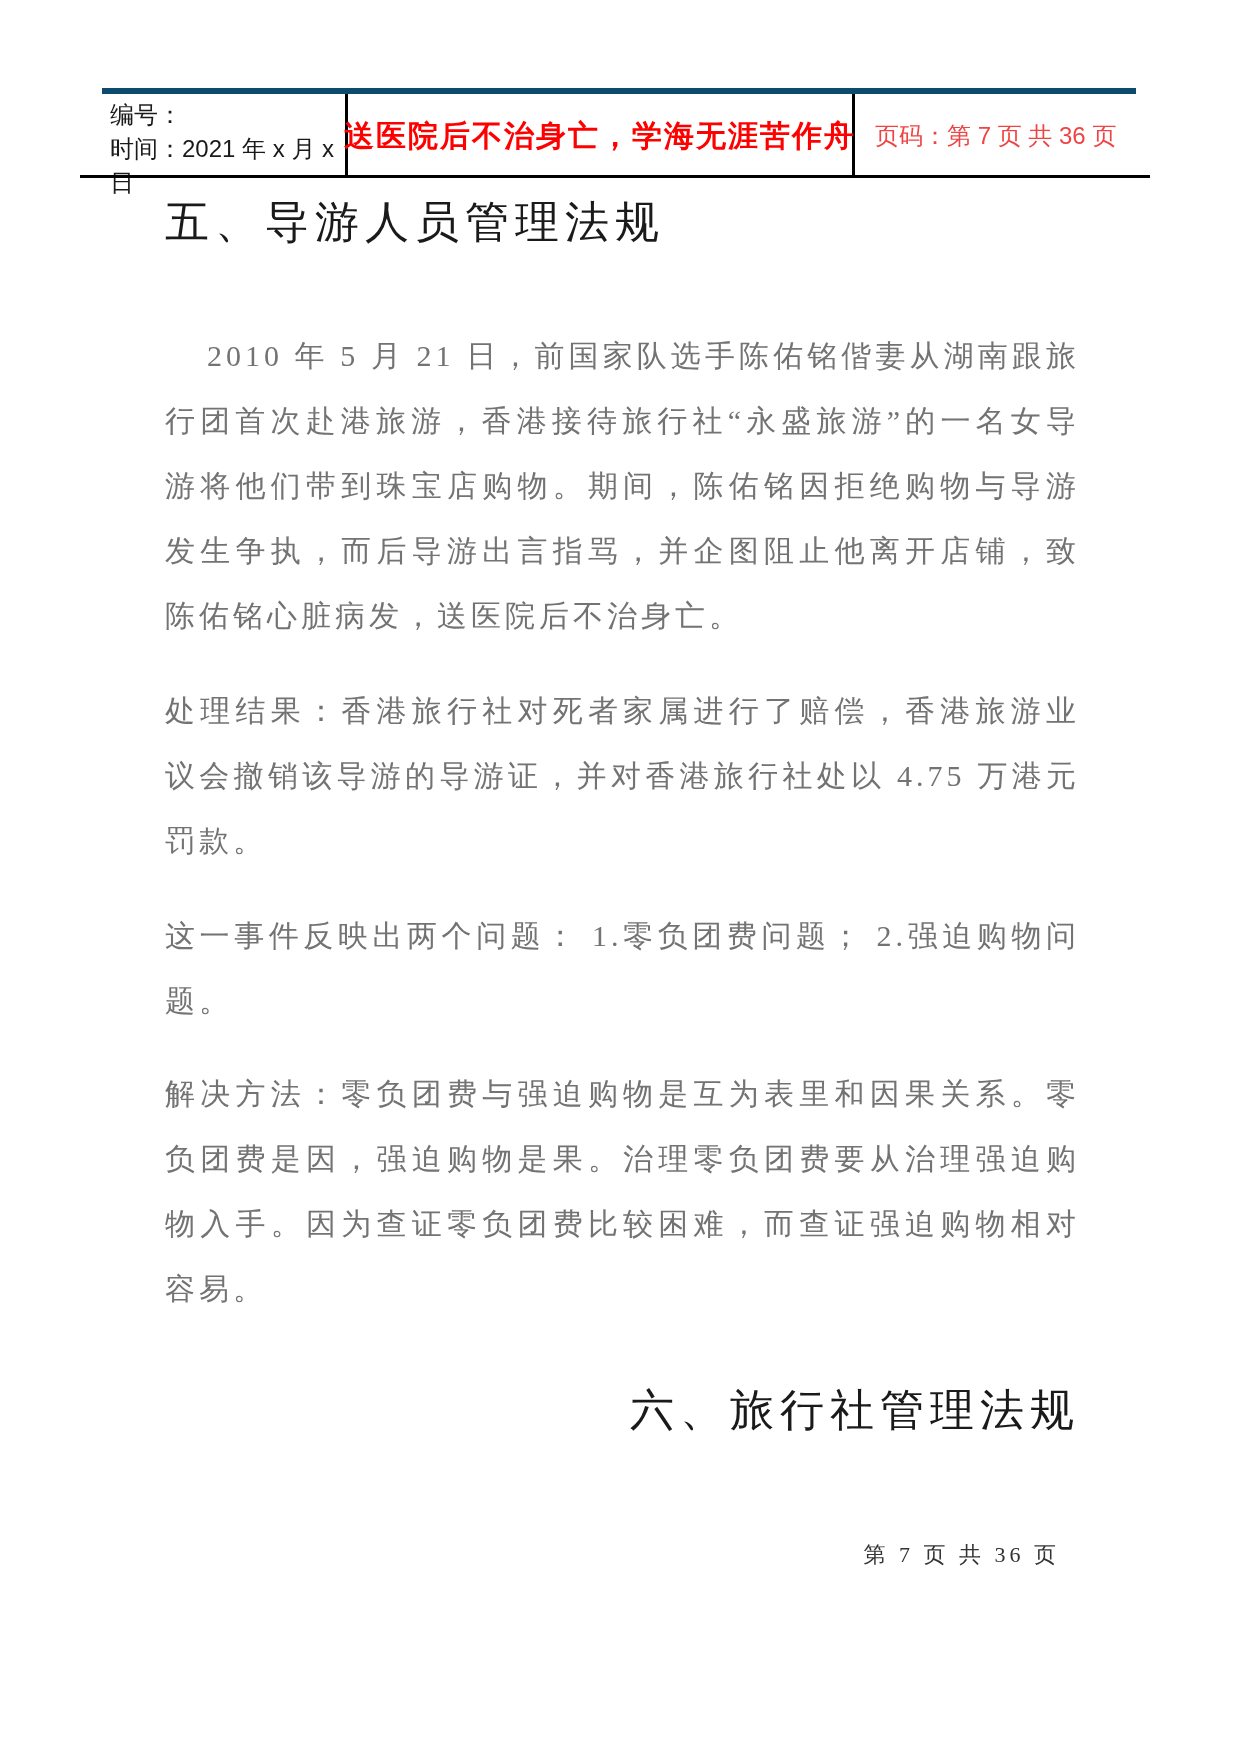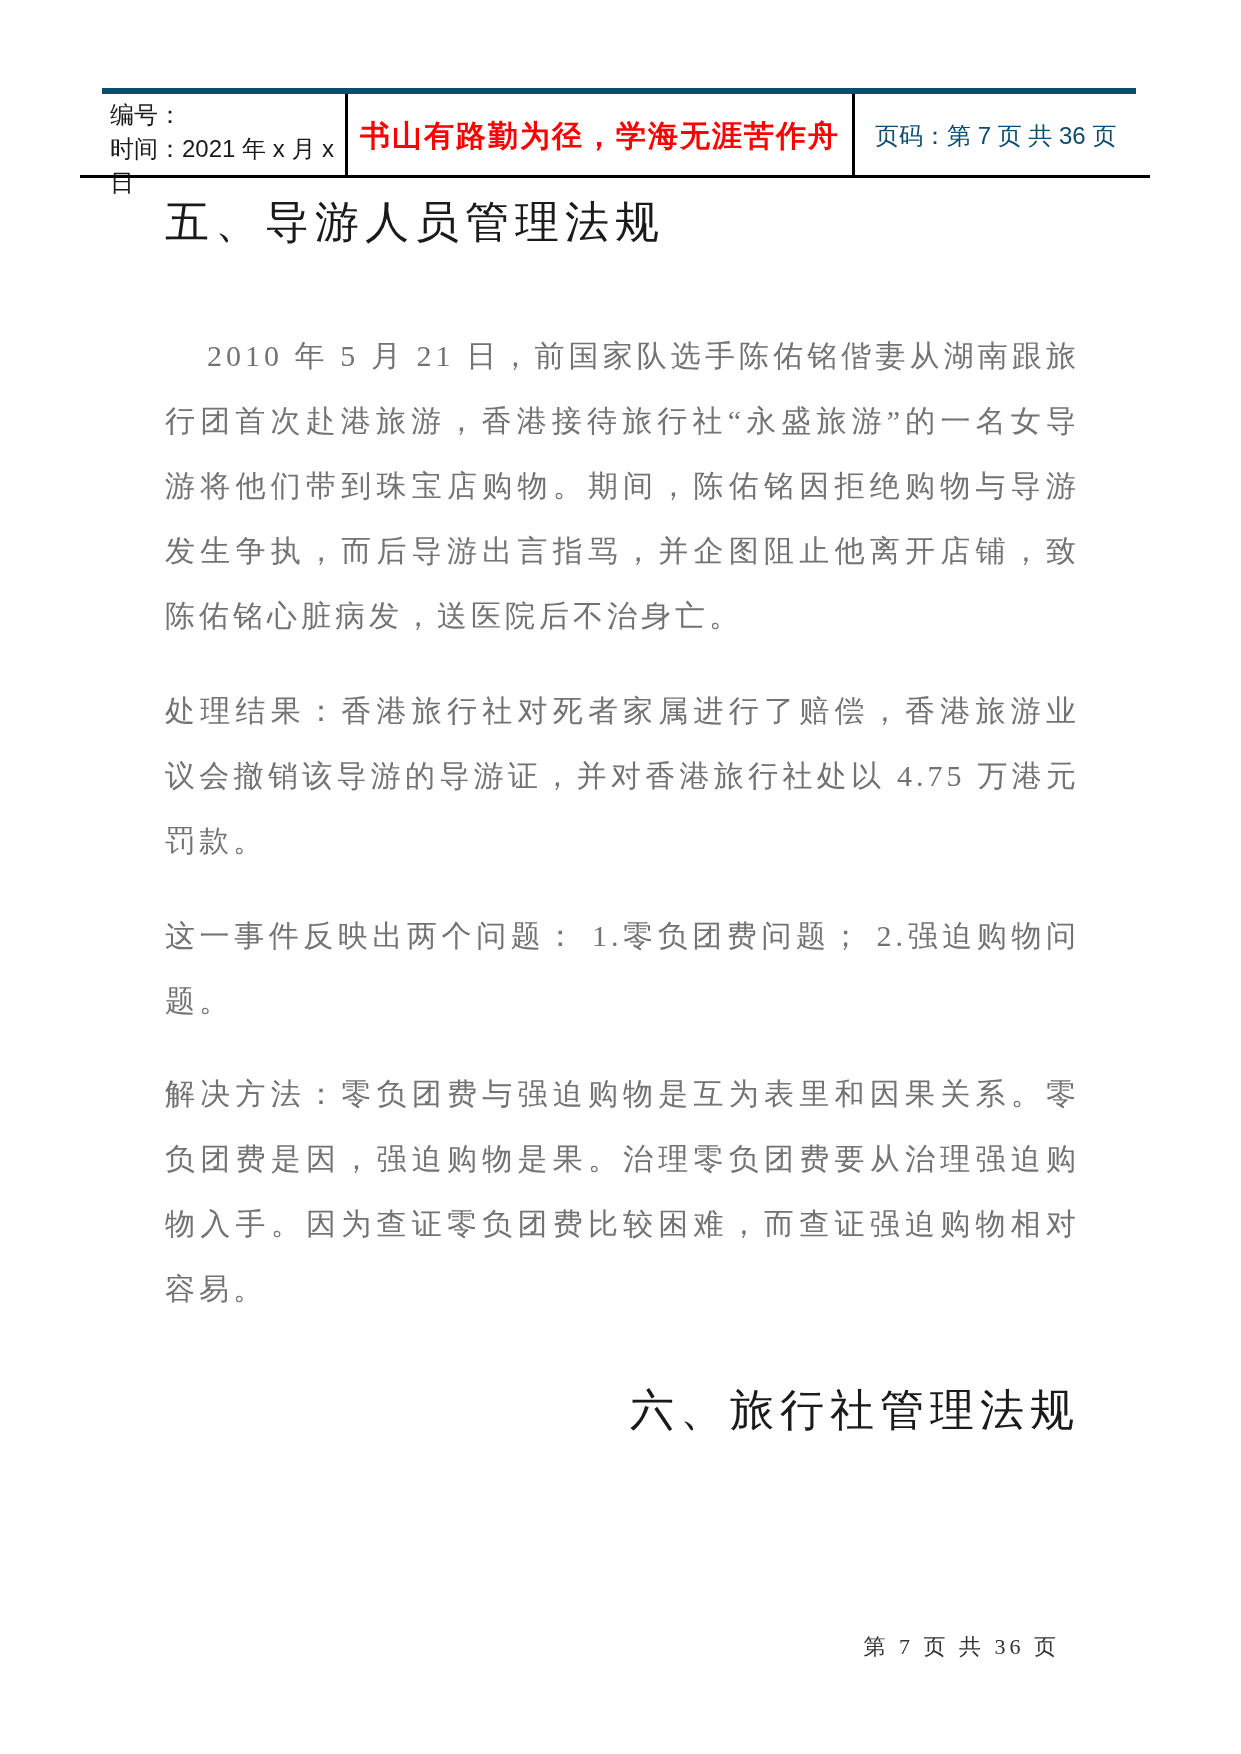--- a/index.html
+++ b/index.html
@@ -41,21 +41,21 @@
     font-size:30px;
     letter-spacing:2px;
     white-space:nowrap;
   }
   .header-cell.c3 {
     flex:1;
     display:flex; align-items:center;
     padding-left:20px;
     font-family:"Liberation Sans", sans-serif;
     font-size:24px;
-    color:#0c4a6e;
+    color:#ef4444;
     white-space:nowrap;
   }
   .header-rule {
     position:absolute; top:175px; left:80px;
     width:1070px; height:3px; background:#000;
   }
 
   
   .content {
     position:absolute; left:165px; top:197px; width:915px;
@@ -77,40 +77,40 @@
     text-justify:inter-character;
     color:#737373;
     margin:0 0 30px 0;
   }
   .para.first-indent { text-indent:42px; }
   .para.p3 { margin-bottom:28px; }
   .para.last-of-section { margin-bottom:0; }
 
   
   .footer {
-    position:absolute; top:1632px; left:0; right:181px;
+    position:absolute; top:1540px; left:0; right:181px;
     text-align:right;
     font-size:22px;
     letter-spacing:4px;
     color:#333;
     font-family:"Liberation Serif", serif;
   }
 </style>
 </head>
 <body>
 
 <div class="page">
 
   <div class="header-table">
     <div class="header-cell c1">
       <div>编号：</div>
       <div>时间：2021 年 x 月 x 日</div>
     </div>
     <div class="header-cell c2">
-      <span class="motto" style="color: rgb(255, 0, 0);">书山有路勤为径，学海无涯苦作舟</span>
+      <span class="motto" style="color: rgb(255, 0, 0);">送医院后不治身亡，学海无涯苦作舟</span>
     </div>
     <div class="header-cell c3">
       <span>页码：第 7 页 共 36 页</span>
     </div>
   </div>
   <div class="header-rule"></div>
 
   <div class="content">
 
     <h1 class="section-title">五、导游人员管理法规</h1>

